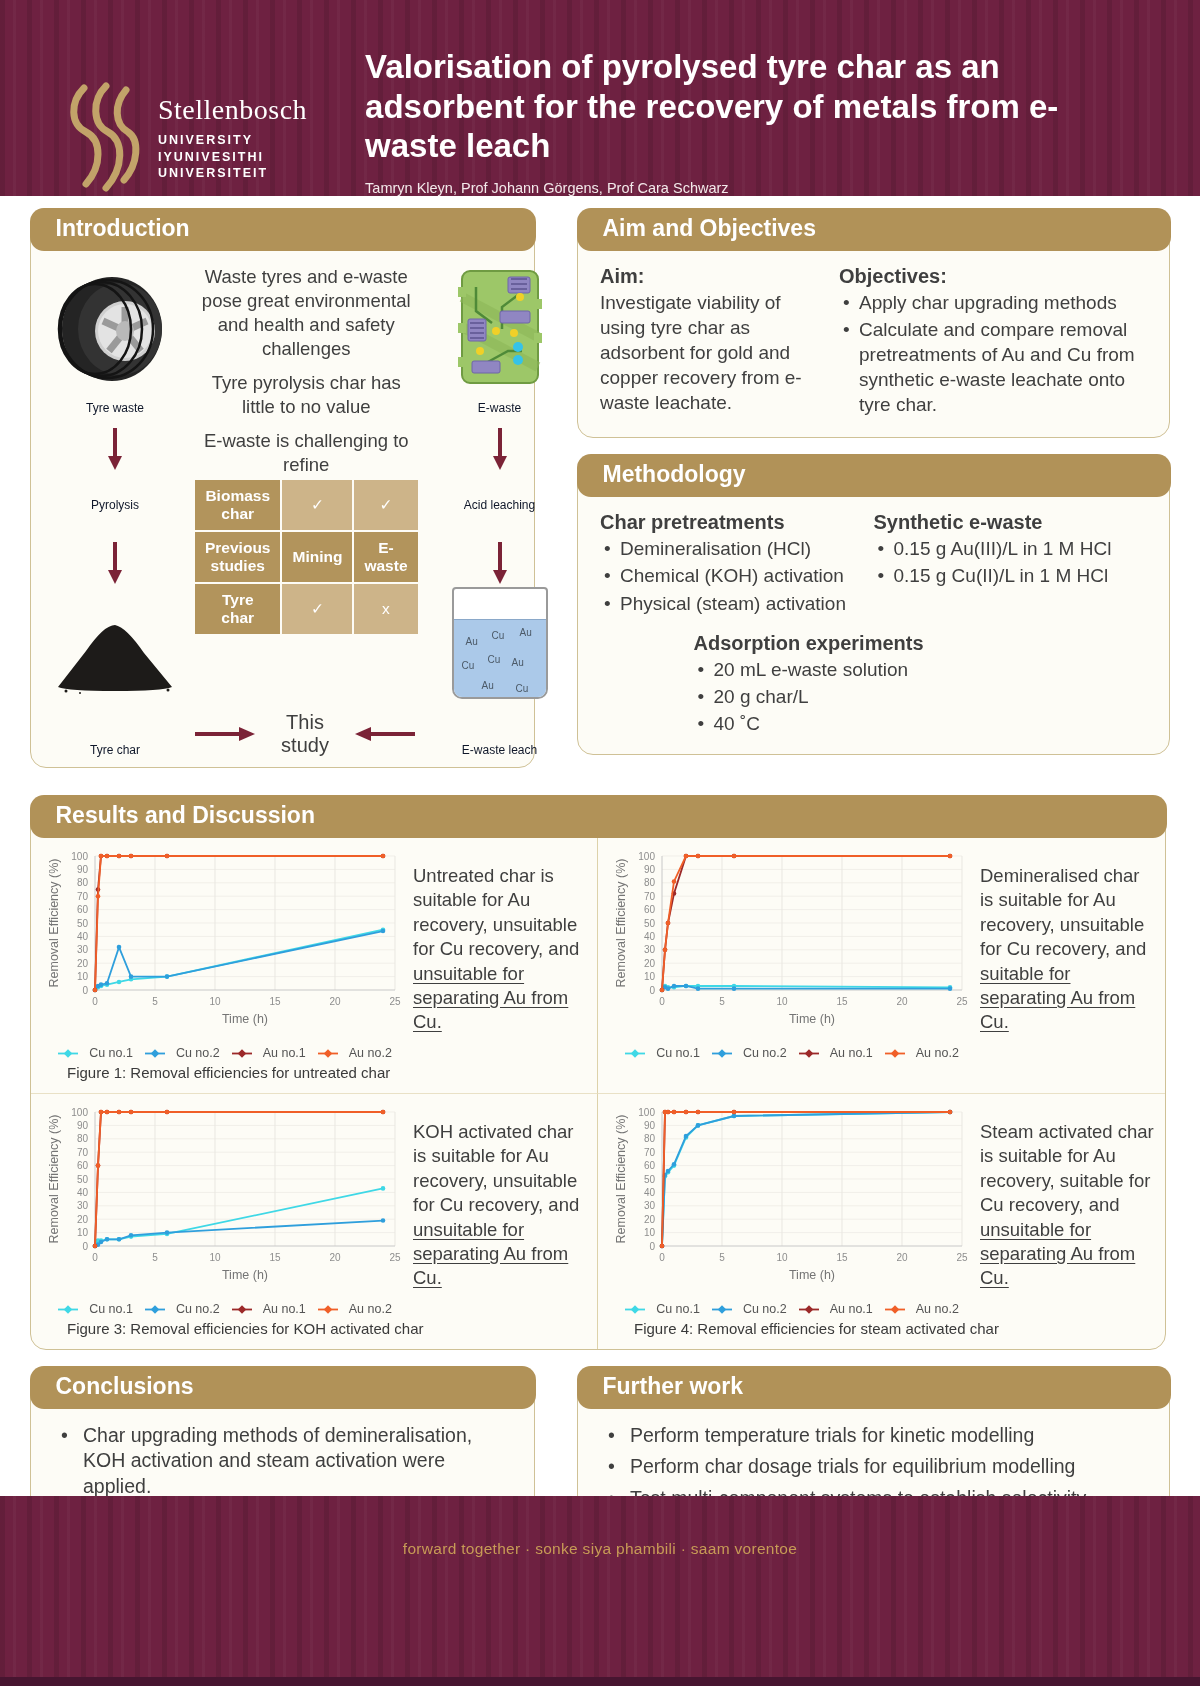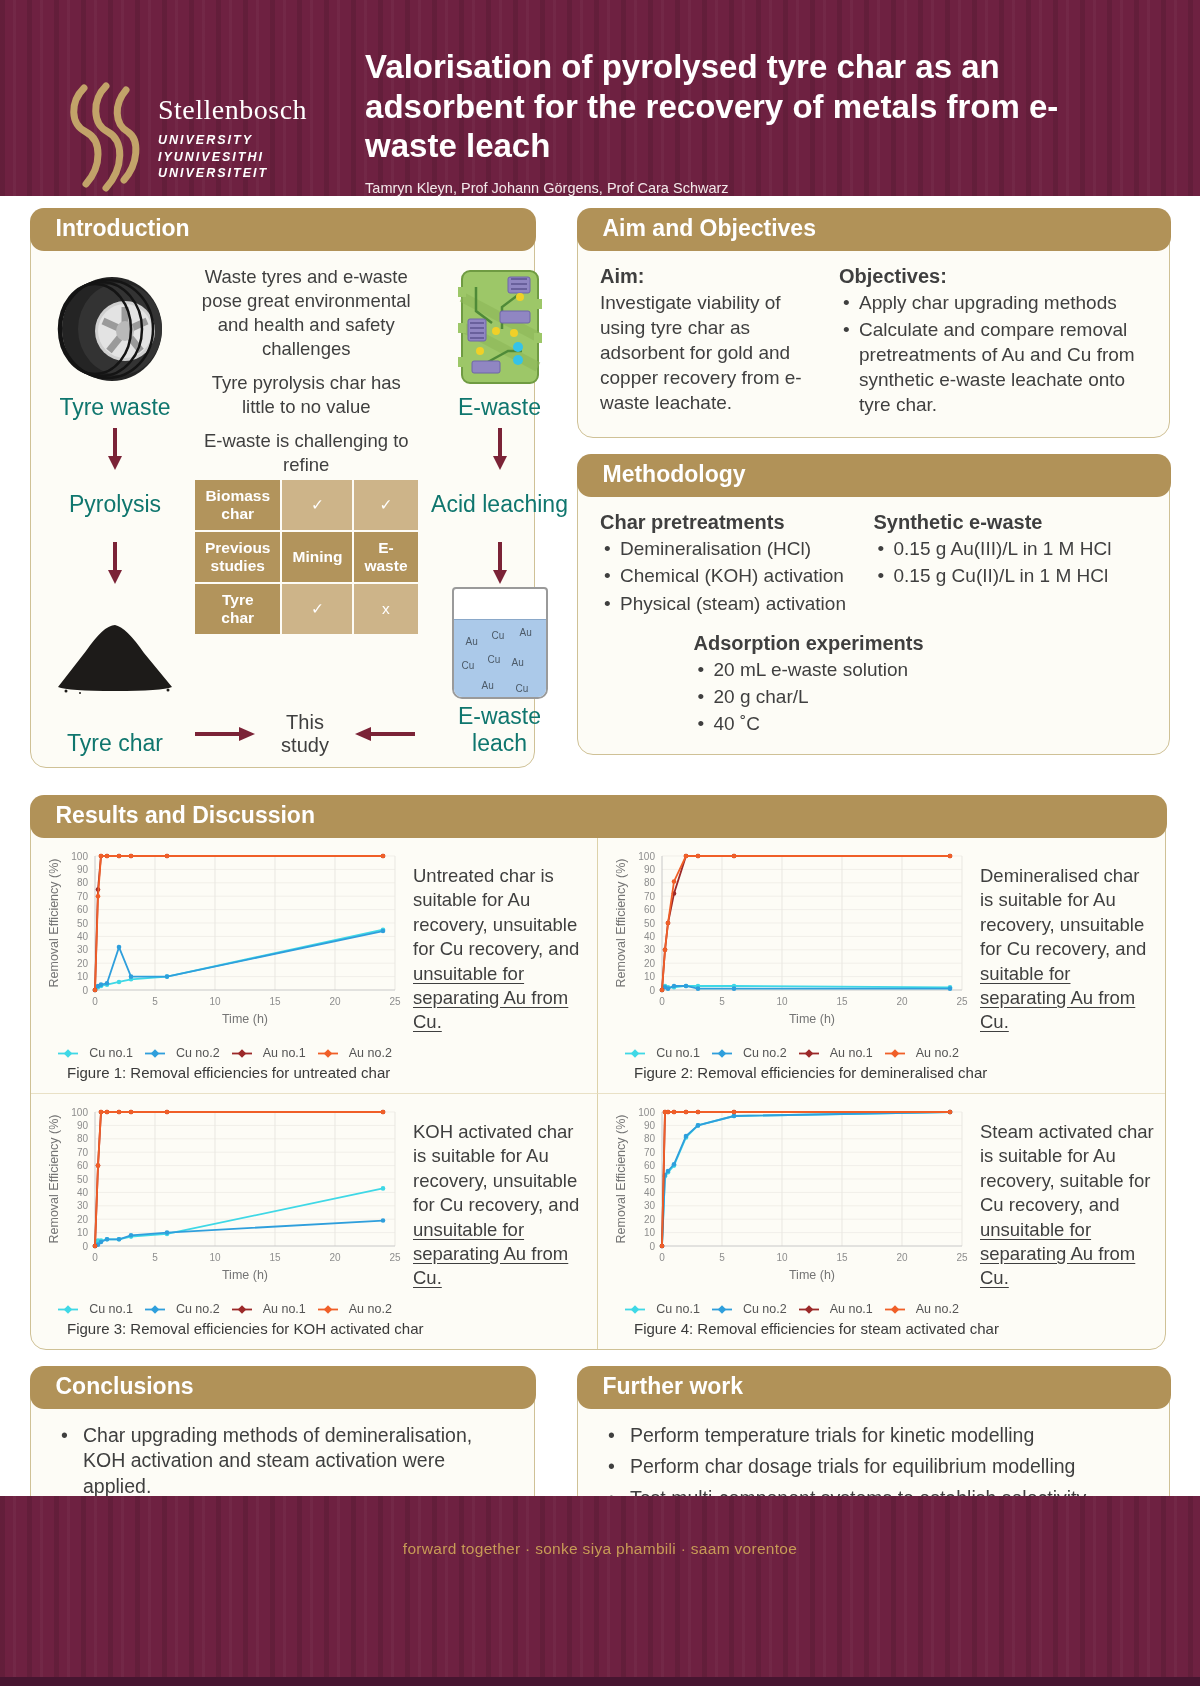--- a/index.html
+++ b/index.html
@@ -9,21 +9,21 @@
   
   .band {
     background:#6e2141;
     background-image:repeating-linear-gradient(90deg,
       rgba(0,0,0,0.10) 0 5px, rgba(0,0,0,0) 5px 13px,
       rgba(255,255,255,0.03) 13px 16px, rgba(0,0,0,0) 16px 27px);
   }
   .top { height:196px; display:flex; align-items:flex-end; }
   .logo-wrap { display:flex; align-items:center; gap:16px; margin-left:62px; flex:0 0 auto; }
   .logo-text .uni-name { font-family:"Liberation Serif", serif; color:#fff; font-size:28px; letter-spacing:0.5px; }
-  .logo-text .uni-sub { color:#fff; font-size:12.5px; font-weight:bold; letter-spacing:2px; line-height:1.35; margin-top:6px;font-style:italic; }
+  .logo-text .uni-sub { color:#fff; font-size:12.5px; font-weight:bold; letter-spacing:2px; line-height:1.35; margin-top:6px; }
   .title-wrap { margin-left:58px; width:720px; }
   .poster-title { color:#fff; font-size:33px; font-weight:bold; line-height:1.2; }
   .poster-authors { color:#f3e9ea; font-size:14.5px; margin-top:14px; }
 
   .bottom { position:absolute; left:0; right:0; bottom:0; height:190px; border-bottom:9px solid #471530; }
   .bottom .motto { text-align:center; color:#c early; }
   .motto { text-align:center; color:#c79b56; font-size:15.5px; padding-top:32px; letter-spacing:0.3px;margin-top:12px; }
 
   
   .content { padding:12px 34px 0 30px; }
@@ -31,21 +31,21 @@
   .panel-h { background:#b19258; border-radius:14px; margin:-1.5px -1.5px 0 -1.5px;
              color:#fff; font-weight:bold; font-size:23px; padding:7px 0 9px 26px; }
   .row1 { display:grid; grid-template-columns:505px 593px; gap:42px; align-items:start; }
   .rightcol { display:flex; flex-direction:column; gap:17px; }
 
   
   .intro-body { padding:14px 16px 10px 16px; color:#3f3f3f; }
   .flow { display:grid; grid-template-columns:136px 1fr 140px; column-gap:10px;
           grid-template-rows:128px 30px 50px 64px 50px 112px 58px; align-items:center; }
   .fc { text-align:center; }
-  .flow-label { font-size:23px; color:#0f766e; }
+  .flow-label { font-size:12px; color:#0f172a; }
   .g11{grid-area:1/1} .g21{grid-area:2/1} .g31{grid-area:3/1} .g41{grid-area:4/1}
   .g51{grid-area:5/1} .g61{grid-area:6/1; align-self:end} .g71{grid-area:7/1; align-self:end}
   .g12{grid-area:1/2/3/3; align-self:start} .g42{grid-area:3/2/7/3; align-self:center}
   .g72{grid-area:7/2; align-self:end}
   .g13{grid-area:1/3} .g23{grid-area:2/3} .g33{grid-area:3/3} .g43{grid-area:4/3}
   .g53{grid-area:5/3} .g63{grid-area:6/3} .g73{grid-area:7/3; align-self:end}
   .intro-para { font-size:18.5px; line-height:1.3; text-align:center; margin-bottom:10px; }
   .arrow-v { display:block; margin:2px auto; }
   .mini-table { border-collapse:separate; border-spacing:2.5px; margin:0 auto 8px auto; }
   .mini-table th, .mini-table td { color:#fff; font-size:15.5px; text-align:center; padding:7px 10px; }
@@ -574,21 +574,20 @@
                       <rect x="7" y="1.5" width="6" height="6" fill="#f05f28" transform="rotate(45 10 4.5)"></rect>
                     </svg>
                     <span>Au no.2</span>
                   </span>
                 </div>
             </div>
             <div class="fig-side">
               <span>Demineralised char is suitable for Au recovery, unsuitable for Cu recovery, and </span><span class="u">suitable for separating Au from Cu.</span>
             </div>
           </div>
-          <div class="fig-caption">Figure 2: Removal efficiencies for demineralised char</div>
         </div>
 
         <div class="fig-cell cl">
           <div class="fig-flex">
             <div class="chart-block">
               <div class="chart"><svg width="356" height="196" viewBox="0 0 356 196">
                     <line x1="50" y1="128.6" x2="350" y2="128.6" stroke="#f1efe9" stroke-width="1"></line>
                     <line x1="50" y1="115.2" x2="350" y2="115.2" stroke="#f1efe9" stroke-width="1"></line>
                     <line x1="50" y1="101.8" x2="350" y2="101.8" stroke="#f1efe9" stroke-width="1"></line>
                     <line x1="50" y1="88.4" x2="350" y2="88.4" stroke="#f1efe9" stroke-width="1"></line>

